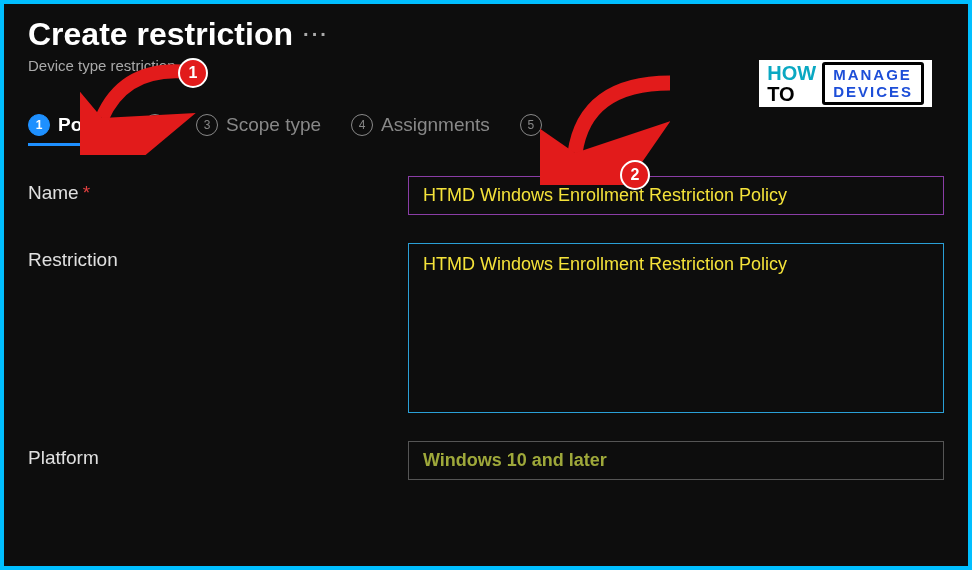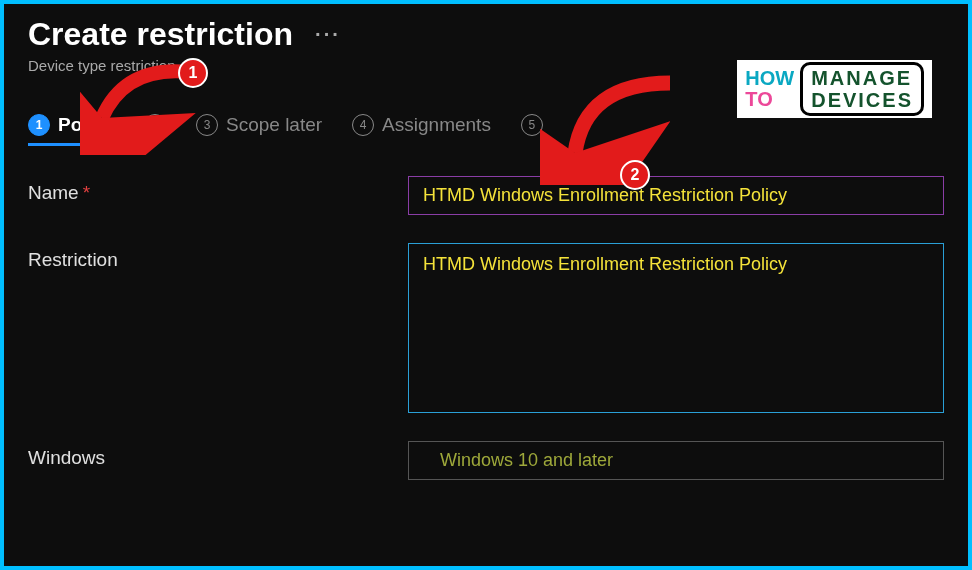--- a/index.html
+++ b/index.html
@@ -23,21 +23,21 @@
       height: 100%;
       position: relative;
     }
     .page-title {
       color: #fff;
       font-size: 32px;
       font-weight: 600;
       margin-bottom: 4px;
       display: flex;
       align-items: center;
-      gap: 16px;
+      gap: 4px;
       text-align: center;
     }
     .ellipsis-btn {
       color: #aaa;
       font-size: 20px;
       letter-spacing: 2px;
       cursor: pointer;
       padding: 0 6px;
     }
     .subtitle {
@@ -123,21 +123,22 @@
       font-family: inherit;
       min-height: 170px;
       resize: none;
     }
     .readonly-input {
       flex: 1;
       background: transparent;
       border: 1.5px solid #555;
       color: #9ea83a;
       font-size: 18px;
-      padding: 8px 31px;
+      padding: 8px 14px;
+      font-weight: bold;
     }
     
     .arrow {
       position: absolute;
       pointer-events: none;
     }
     .badge {
       position: absolute;
       width: 30px;
       height: 30px;
@@ -163,29 +164,29 @@
       gap: 6px;
       align-items: center;
     }
     .logo-howto {
       font-family: Arial, sans-serif;
       font-weight: 900;
       font-size: 20px;
       line-height: 1.05;
     }
     .logo-howto .how { color: #0aa8c2; }
-    .logo-howto .to { color: #ec4899; }
+    .logo-howto .to { color: #000000; }
     .logo-box {
       border: 3px solid #000;
-      border-radius: 10px;
+      border-radius: 3px;
       padding: 2px 8px;
       font-family: Arial, sans-serif;
       font-weight: 900;
-      font-size: 20px;
-      color: #14532d;
+      font-size: 15px;
+      color: #1d4ed8;
       letter-spacing: 2px;
       line-height: 1.1;
     }
   </style>
 </head>
 <body>
 
 <div class="panel">
 
   <div class="page-title">
@@ -197,21 +198,21 @@
   <div class="wizard-tabs">
     <div class="tab active">
       <span class="step-circle active">1</span>
       <span>Policy</span>
     </div>
     <div class="tab">
       <span class="step-circle">2</span>
     </div>
     <div class="tab">
       <span class="step-circle">3</span>
-      <span>Scope later</span>
+      <span>Scope type</span>
     </div>
     <div class="tab">
       <span class="step-circle">4</span>
       <span>Assignments</span>
     </div>
     <div class="tab">
       <span class="step-circle">5</span>
     </div>
   </div>
 
@@ -221,21 +222,21 @@
     </div>
     <input type="text" class="text-input" value="HTMD Windows Enrollment Restriction Policy" style="">
   </div>
 
   <div class="form-row">
     <div class="form-label">Restriction</div>
     <textarea class="textarea-input" style="">HTMD Windows Enrollment Restriction Policy</textarea>
   </div>
 
   <div class="form-row">
-    <div class="form-label">Windows</div>
+    <div class="form-label">Platform</div>
     <div class="readonly-input">Windows 10 and later</div>
   </div>
 
   <svg class="arrow" style="left:80px; top:60px; width:130px; height:95px;" viewBox="0 0 130 95">
     <defs>
       <marker id="ah1" markerWidth="12" markerHeight="12" refX="3" refY="6" orient="auto">
         <path d="M0,0 L12,6 L0,12 L3,6 Z" fill="#e21b1b"></path>
       </marker>
     </defs>
     <path d="M 110 12 Q 45 5 22 58" stroke="#e21b1b" stroke-width="14" fill="none" marker-end="url(#ah1)"></path>

